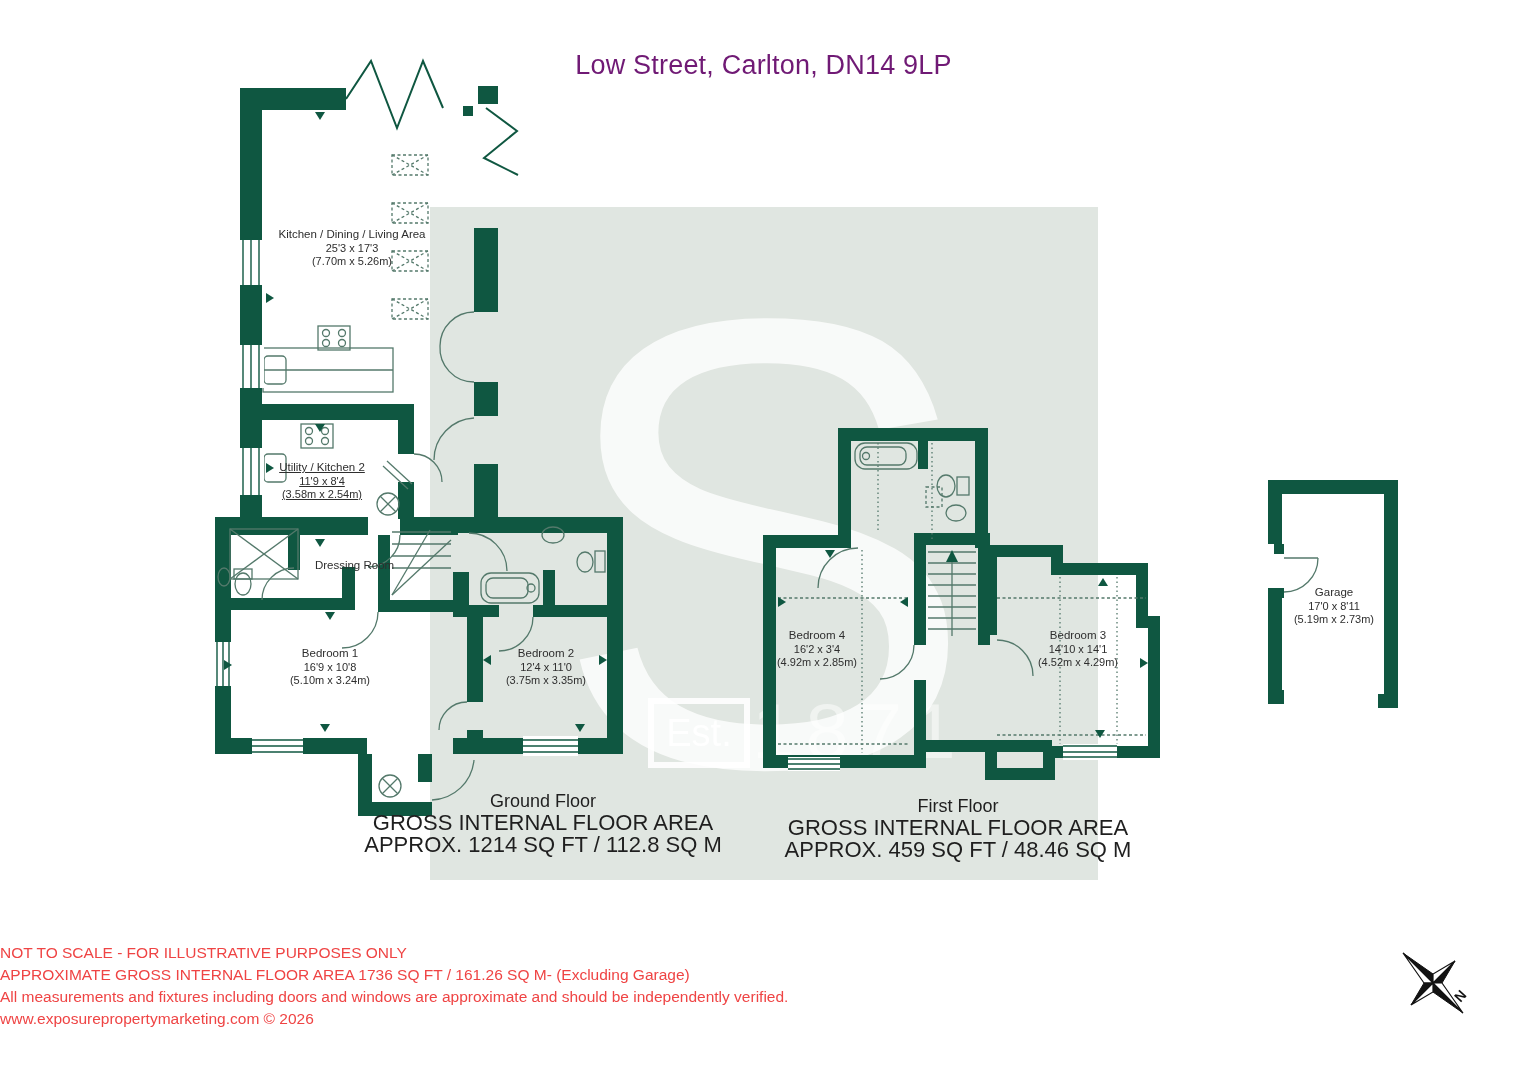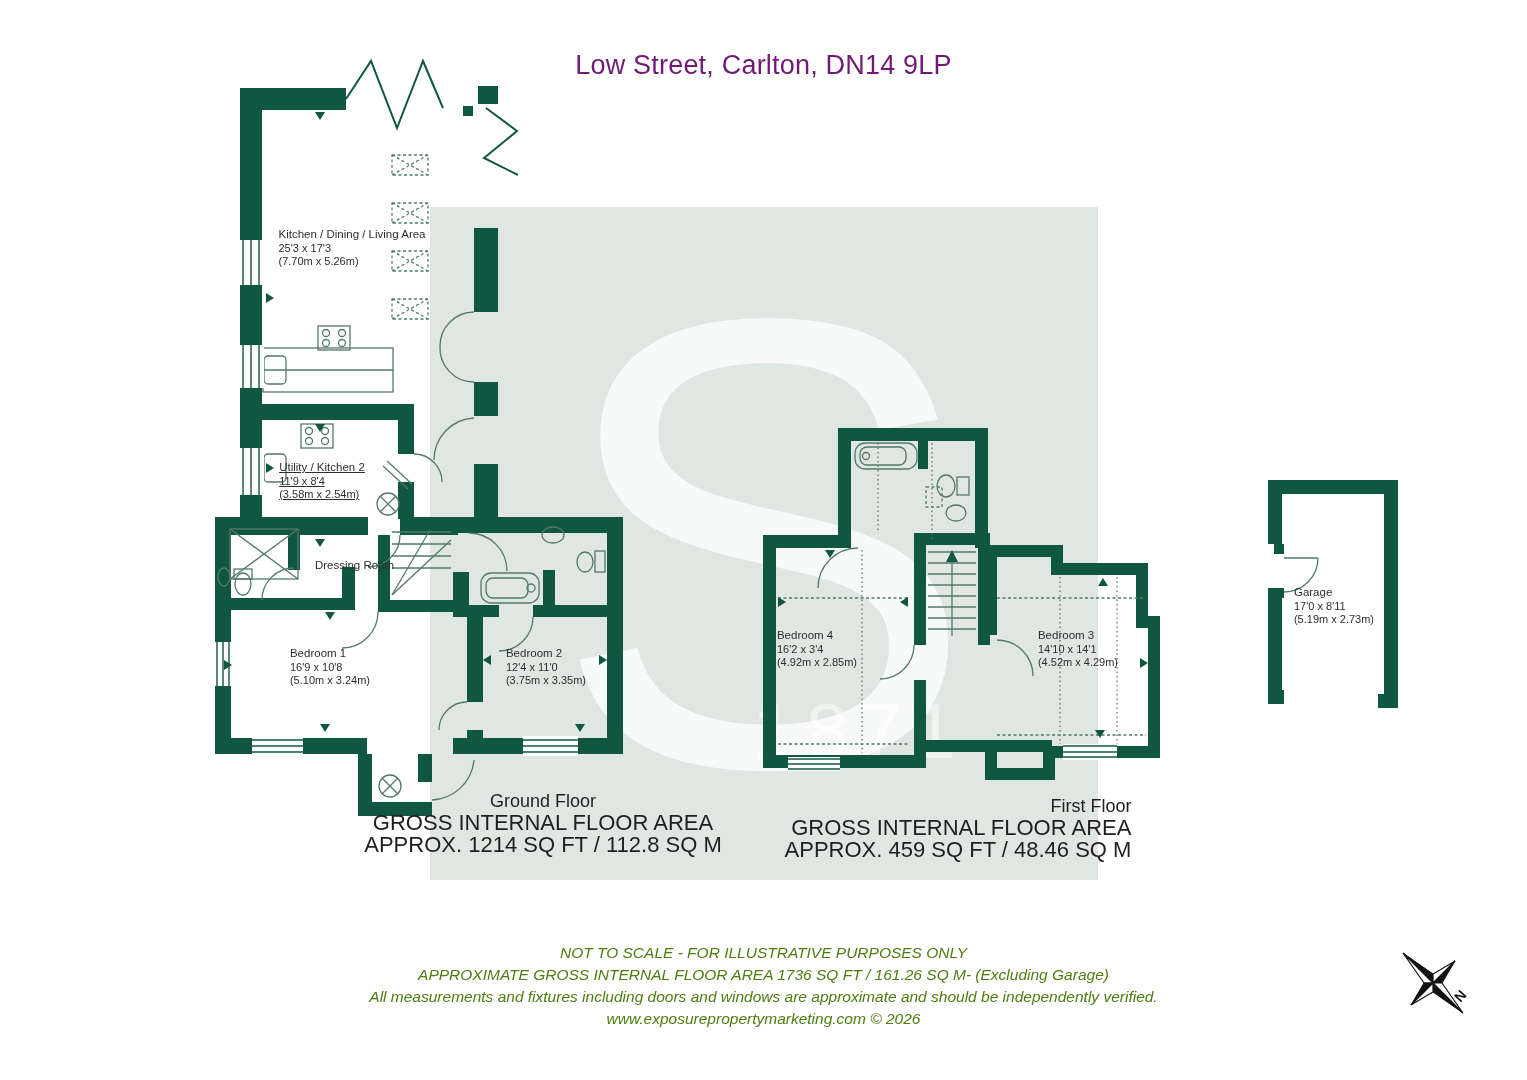--- a/index.html
+++ b/index.html
@@ -22,41 +22,42 @@
   .plan{position:absolute;left:0;top:0;width:1527px;height:1080px;}
   .walls rect{fill:var(--wall);}
   .thin{stroke:var(--thin);fill:none;stroke-width:1.3px;}
   .thin *{stroke:var(--thin);fill:none;stroke-width:1.3;}
   .zz{stroke:var(--wall);stroke-width:2;fill:none;}
   .dash{stroke-dasharray:3 2.5;}
   .dot{stroke-dasharray:1.5 3;}
   .winw{fill:#ffffff;}
   .winl{stroke:var(--wall);stroke-width:1.4;}
   .arrows polygon{fill:var(--wall);}
-  .rlabel{position:absolute;transform:translateX(-50%);text-align:left;
+  .rlabel{position:absolute;transform:translateX(-50%);text-align:center;
           font-size:11px;line-height:13.5px;color:#2e2e2e;white-space:nowrap;}
   .rlabel .rn{font-size:11.5px;}
   .caption{position:absolute;transform:translateX(-50%);text-align:center;color:#1f1f1f;line-height:22px;}
   .caption .fname{font-size:18px;}
   .caption .fline{font-size:22px;}
-  .footer{position:absolute;left:0;right:0;top:942px;text-align:center;
-          font-size:15.5px;line-height:22px;color:#4d7c0f;font-style:italic;}
+  .footer{position:absolute;left:0;right:0;top:942px;text-align:left;
+          font-size:15.5px;line-height:22px;color:#ef4444;}
   .compass{position:absolute;left:1385px;top:935px;width:100px;height:100px;}
   .compass .dark{fill:#121212;stroke:#121212;stroke-width:1;}
   .compass .lite{fill:#ffffff;stroke:#121212;stroke-width:1.2;}
   .north{position:absolute;left:1455px;top:988px;font-size:14px;font-weight:bold;color:#111;
          transform:rotate(-48deg);}
 </style>
 </head>
 <body>
 
 <div class="page">
 
   <div class="wm-bg"></div>
   <div class="wm-s">S</div>
+  <div class="wm-est">Est.</div>
   <div class="wm-year">1871</div>
 
   <svg class="plan" viewBox="0 0 1527 1080">
 
     <g class="walls">
       <rect x="240" y="88" width="106" height="22"></rect>
       <rect x="240" y="88" width="22" height="152"></rect>
       <rect x="240" y="285" width="22" height="60"></rect>
       <rect x="240" y="388" width="22" height="60"></rect>
       <rect x="240" y="495" width="22" height="30"></rect>
@@ -397,21 +398,21 @@
     <div class="rn">Garage</div>
     <div>17'0 x 8'11</div>
     <div>(5.19m x 2.73m)</div>
   </div>
 
   <div class="caption" style="left:543px;top:790px;">
     <div class="fname">Ground Floor</div>
     <div class="fline">GROSS INTERNAL FLOOR AREA</div>
     <div class="fline">APPROX. 1214 SQ FT / 112.8 SQ M</div>
   </div>
-  <div class="caption" style="left:958px;top:795px;text-align:right;">
+  <div class="caption" style="left:958px;top:795px;">
     <div class="fname">First Floor</div>
     <div class="fline">GROSS INTERNAL FLOOR AREA</div>
     <div class="fline">APPROX. 459 SQ FT / 48.46 SQ M</div>
   </div>
 
   <div class="footer">
     <div>NOT TO SCALE - FOR ILLUSTRATIVE PURPOSES ONLY</div>
     <div>APPROXIMATE GROSS INTERNAL FLOOR AREA 1736 SQ FT / 161.26 SQ M- (Excluding Garage)</div>
     <div>All measurements and fixtures including doors and windows are approximate and should be independently verified.</div>
     <div>www.exposurepropertymarketing.com © 2026</div>

